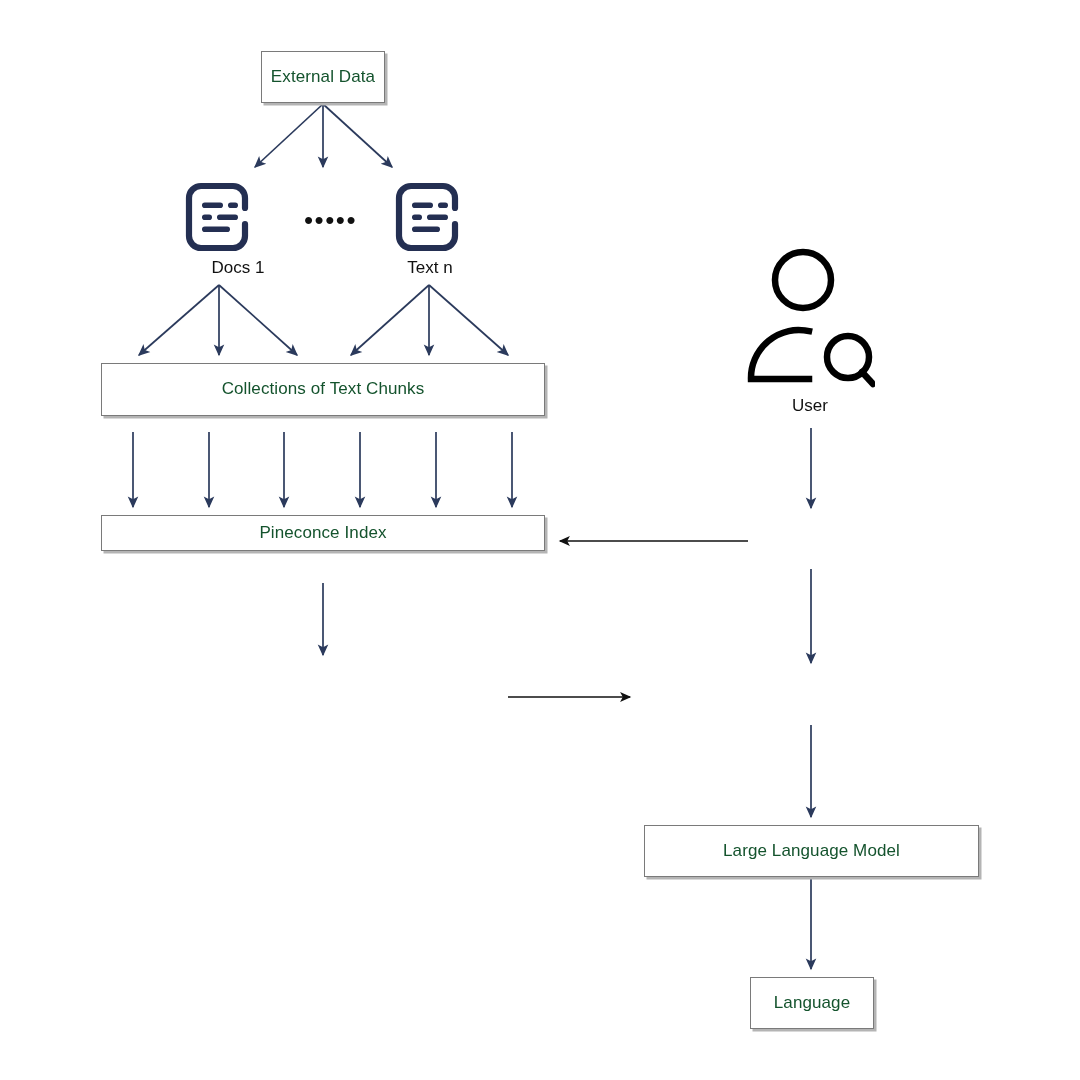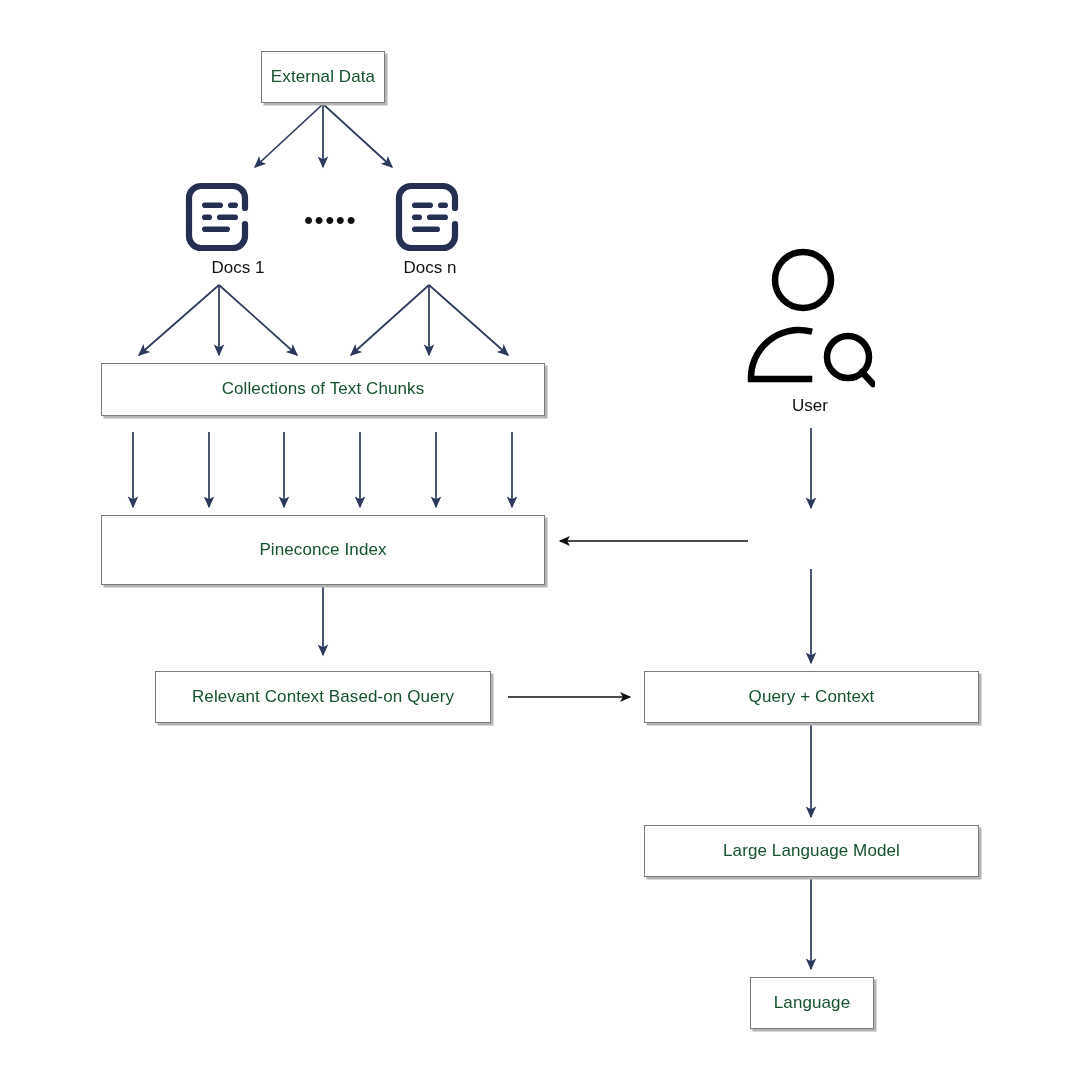--- a/index.html
+++ b/index.html
@@ -114,32 +114,26 @@
   </svg>
 
   <div class="box" style="left:261px; top:51px; width:124px; height:52px;">
     <span>External Data</span>
   </div>
 
   <div class="box" style="left:101px; top:363px; width:444px; height:53px;">
     <span>Collections of Text Chunks</span>
   </div>
 
-  <div class="box" style="left:101px; top:515px; width:444px; height:70px;">
+  <div class="box" style="left:101px; top:515px; width:444px; height:36px;">
     <span>Pineconce Index</span>
   </div>
 
-  <div class="box" style="left:155px; top:671px; width:336px; height:52px;">
-    <span>Relevant Context Based-on Query</span>
-  </div>
 
 
-  <div class="box" style="left:644px; top:671px; width:335px; height:52px;">
-    <span>Query + Context</span>
-  </div>
 
   <div class="box" style="left:644px; top:825px; width:335px; height:52px;">
     <span>Large Language Model</span>
   </div>
 
   <div class="box" style="left:750px; top:977px; width:124px; height:52px;">
     <span>Language</span>
   </div>
 
   <div class="icon-wrap" style="left:183px; top:180px; width:74px; height:74px;">
@@ -168,21 +162,21 @@
       <g fill="#242f52">
         <rect x="19" y="22.5" width="21" height="5.6" rx="2.8"></rect>
         <rect x="45" y="22.5" width="10" height="5.6" rx="2.8"></rect>
         <rect x="19" y="34.5" width="10" height="5.6" rx="2.8"></rect>
         <rect x="34" y="34.5" width="21" height="5.6" rx="2.8"></rect>
         <rect x="19" y="46.5" width="28" height="5.6" rx="2.8"></rect>
       </g>
     </svg>
   </div>
   <div class="caption" style="left:393px; top:258px; width:74px;">
-    <span>Docs n</span>
+    <span>Text n</span>
   </div>
 
   <div class="ellipsis-dots" style="left:304px; top:207px;">
     <span>•••••</span>
   </div>
 
   <div class="icon-wrap" style="left:745px; top:248px; width:130px; height:145px;">
     <svg width="130" height="145" viewBox="0 0 130 145" xmlns="http://www.w3.org/2000/svg">
       <circle cx="58" cy="32" r="28" fill="none" stroke="#000000" stroke-width="6.5"></circle>
       <path d="M64 83 A48 48 0 0 0 6 131 L64 131" fill="none" stroke="#000000" stroke-width="6.5" stroke-linecap="square"></path>

